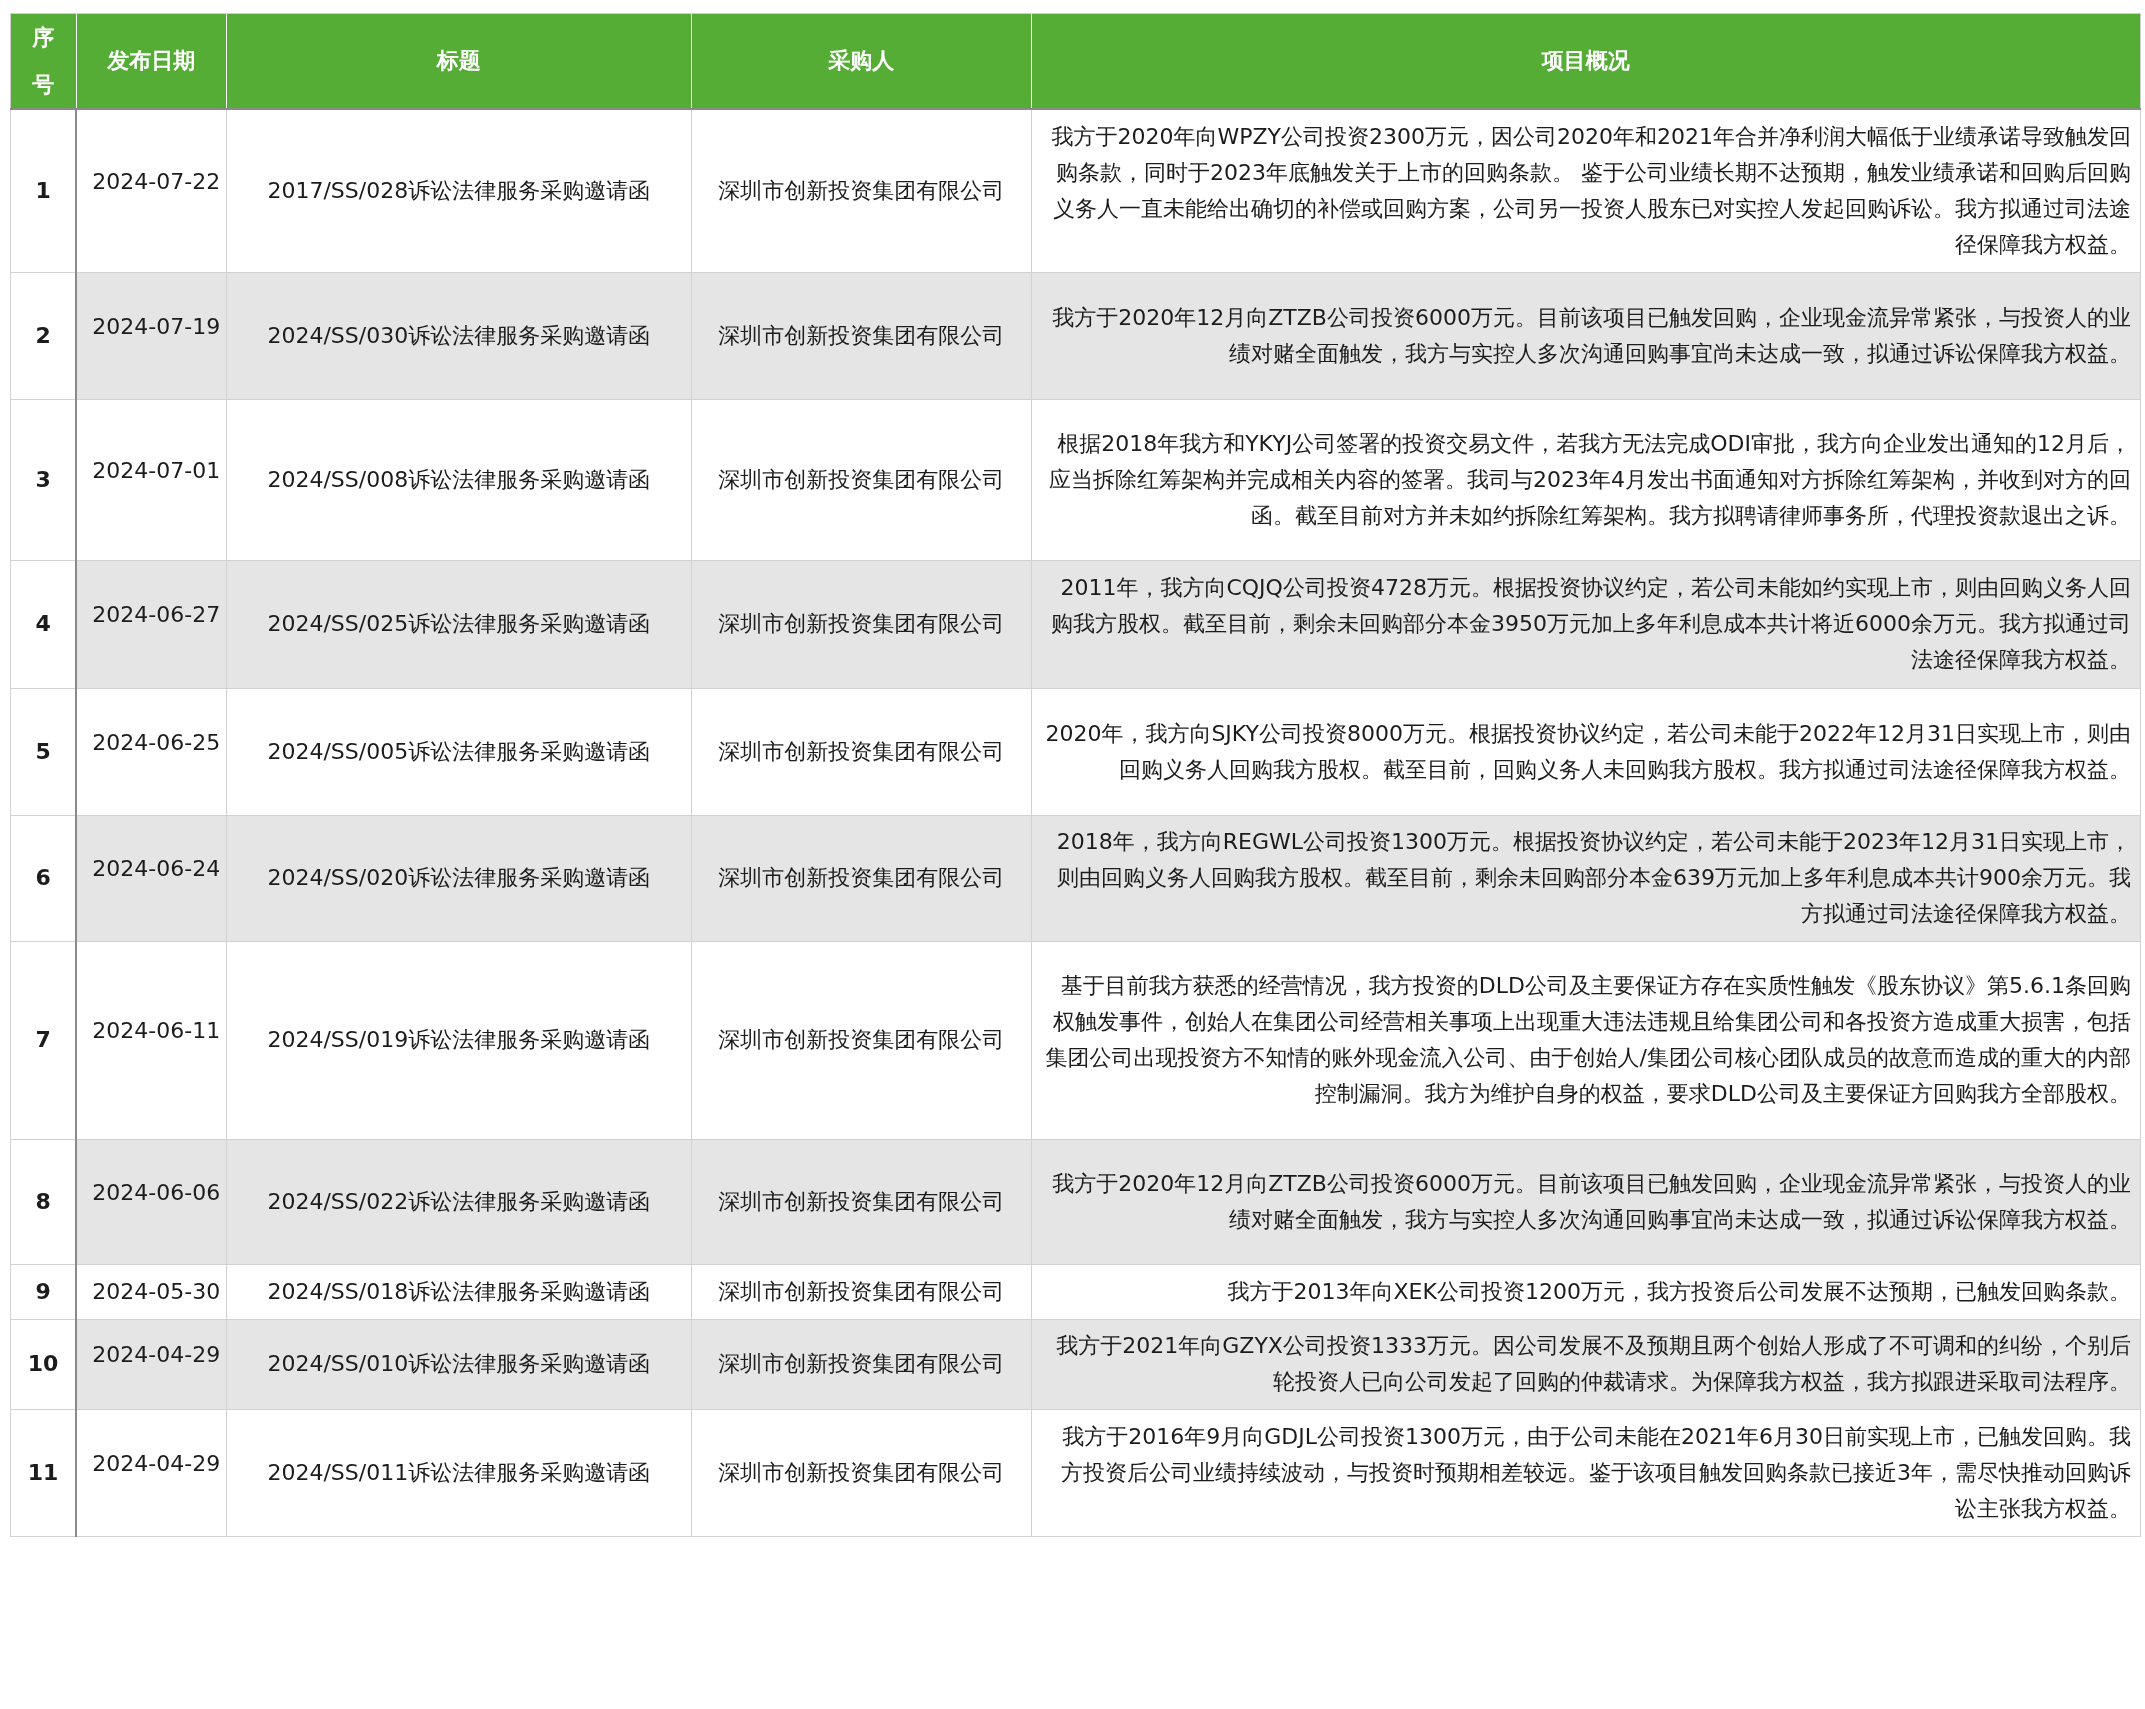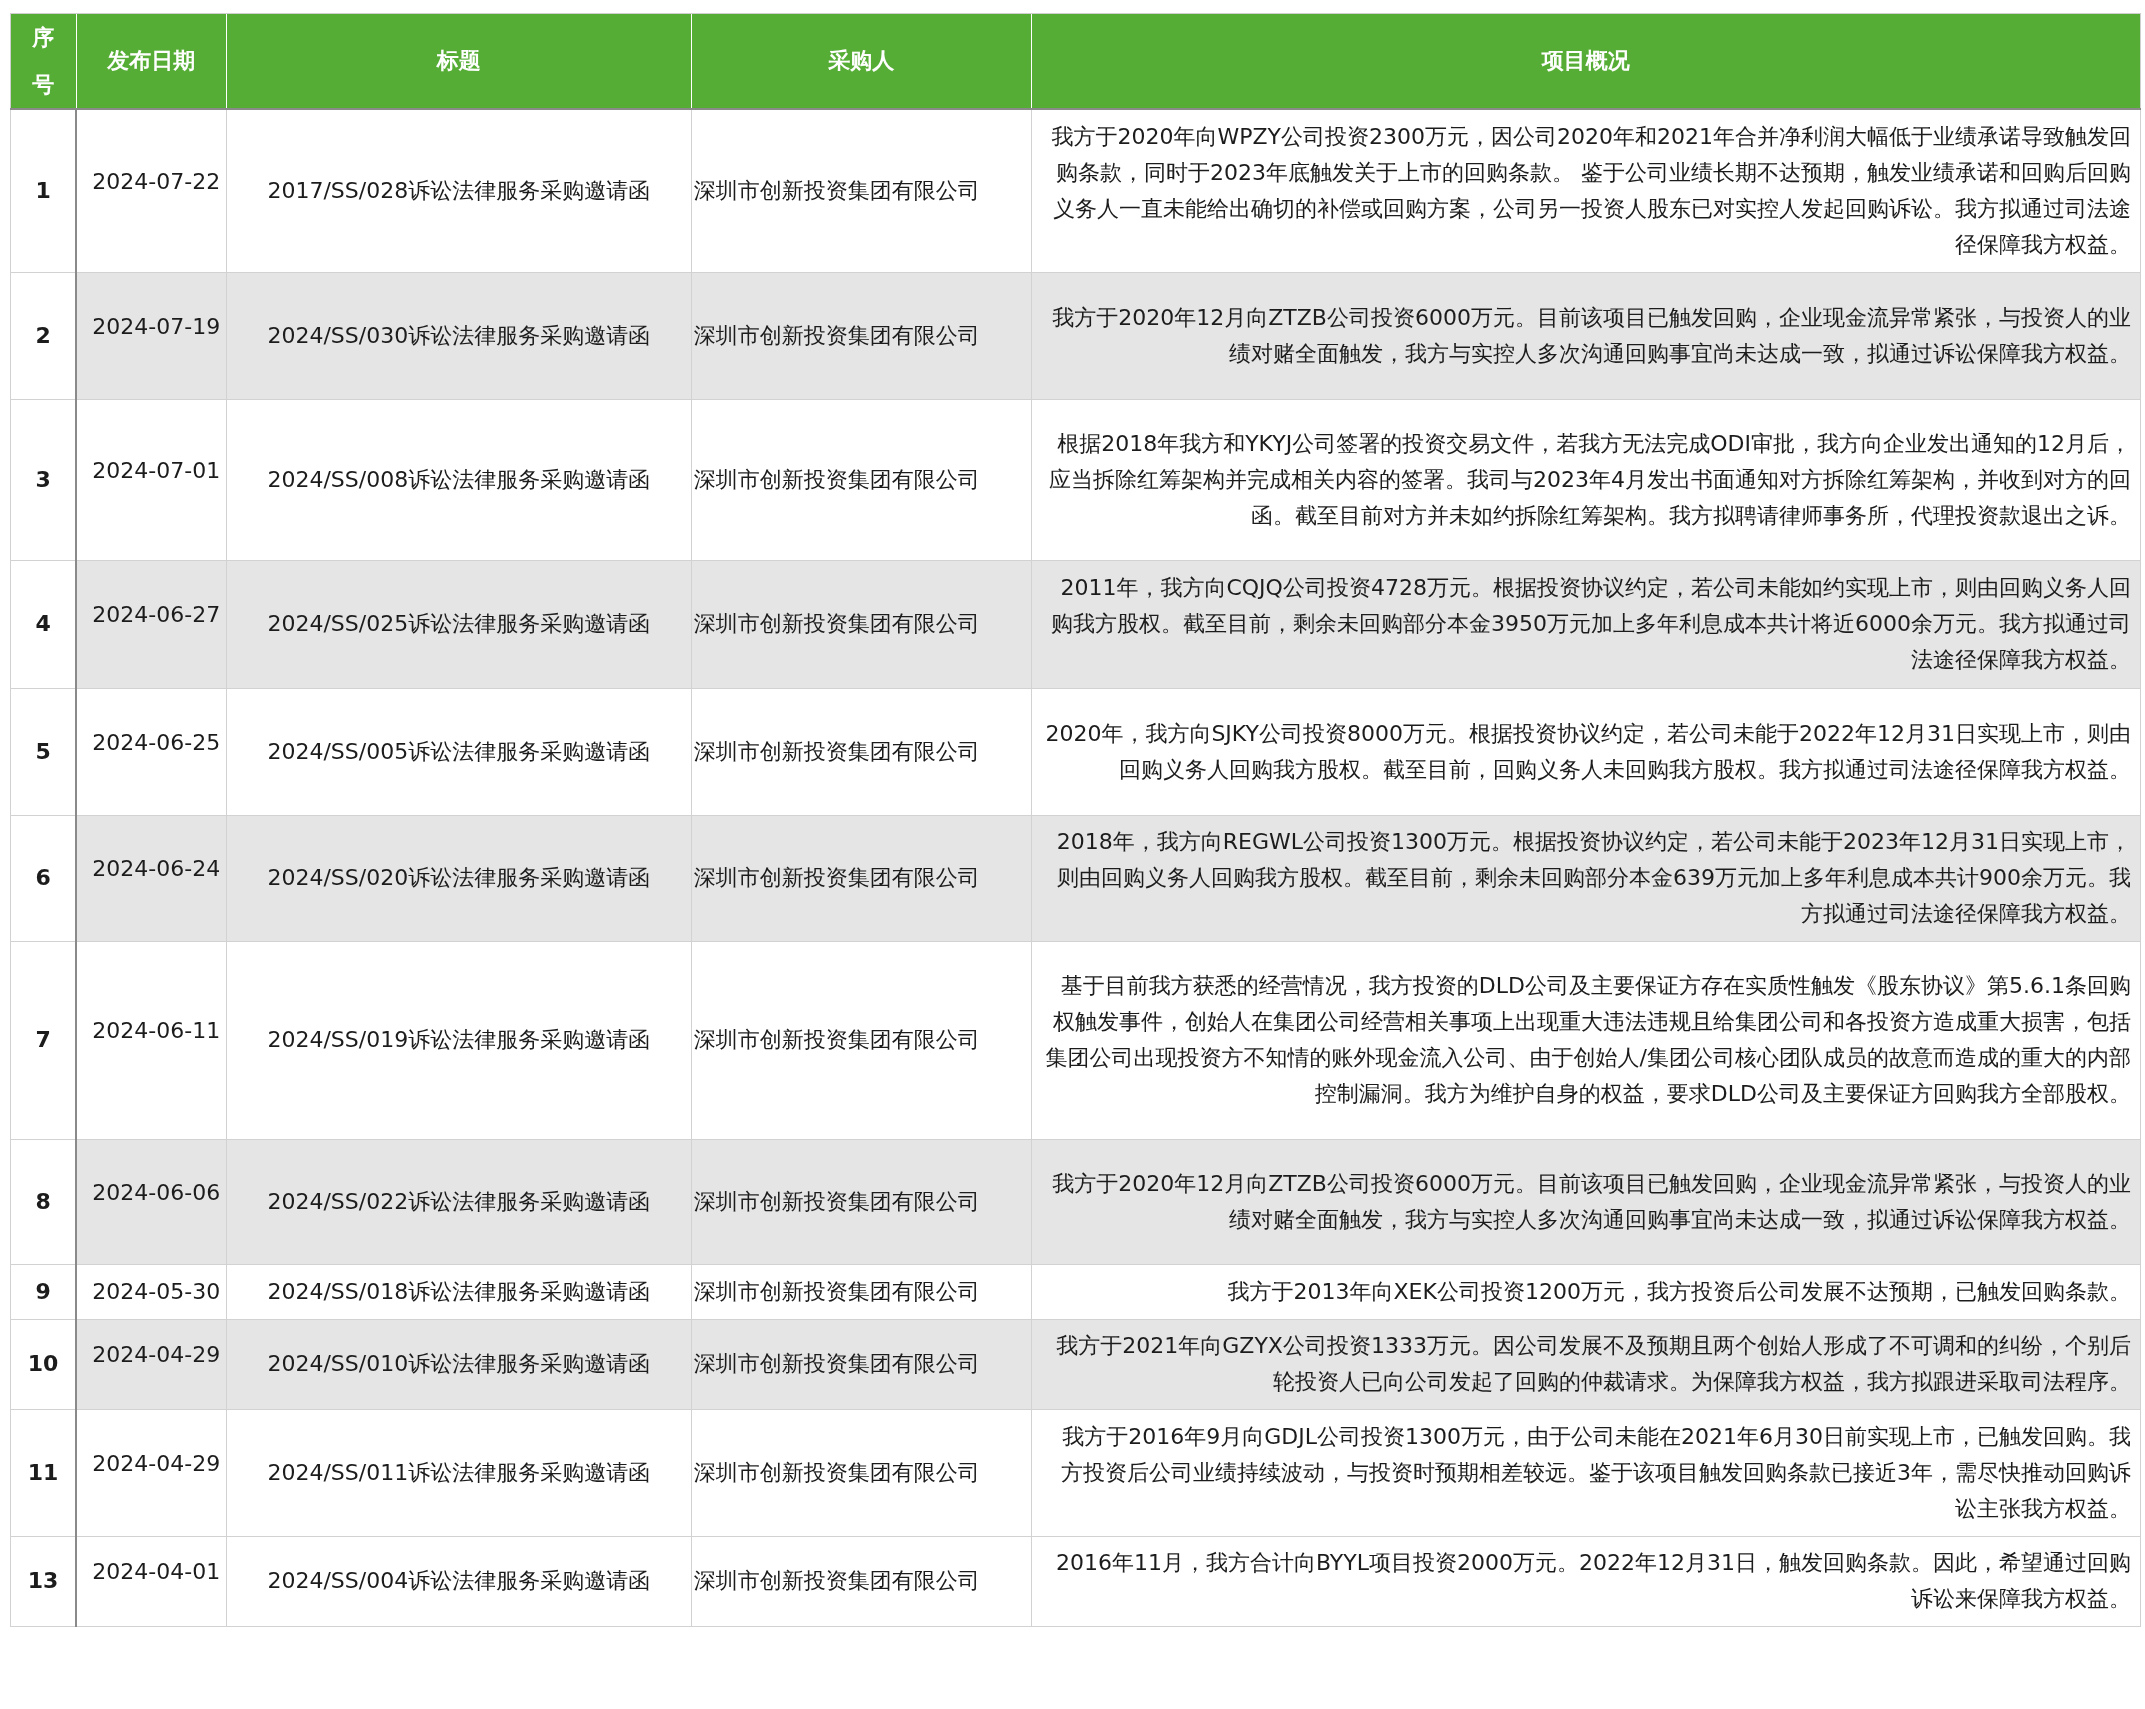--- a/index.html
+++ b/index.html
@@ -60,21 +60,21 @@
   tbody tr.even td { background: #e5e5e5; }
   tbody tr td.seq {
     background: #ffffff !important;
     text-align: center;
     font-weight: bold;
     border-right: 2.7px solid #8a8a8a;
     padding: 0;
   }
   tbody td.date { text-align: center; padding: 0 15px; white-space: nowrap; }
   tbody td.title { text-align: center; white-space: nowrap; }
-  tbody td.buyer { white-space: nowrap; padding: 0 2px; }
+  tbody td.buyer { text-align: center; white-space: nowrap; padding: 0 18px; }
   tbody td.summary { text-align: right; }
   .date-inner { position: relative; top: -8.9px; }
   tr.r1 { height: 163px; } tr.r2 { height: 127px; } tr.r3 { height: 161px; }
   tr.r4 { height: 128px; } tr.r5 { height: 127px; } tr.r6 { height: 126px; }
   tr.r7 { height: 198px; } tr.r8 { height: 125px; } tr.r9 { height: 55px; }
   tr.r10 { height: 90px; } tr.r11 { height: 127px; } tr.r12 { height: 90px; }
   tr.r13 { height: 90px; }
 </style>
 </head>
 <body>
@@ -168,23 +168,16 @@
         <td class="buyer">深圳市创新投资集团有限公司</td>
         <td class="summary">我方于2021年向GZYX公司投资1333万元。因公司发展不及预期且两个创始人形成了不可调和的纠纷，个别后轮投资人已向公司发起了回购的仲裁请求。为保障我方权益，我方拟跟进采取司法程序。</td>
       </tr>
       <tr class="r11 odd">
         <td class="seq">11</td>
         <td class="date"><span class="date-inner">2024-04-29</span></td>
         <td class="title">2024/SS/011诉讼法律服务采购邀请函</td>
         <td class="buyer">深圳市创新投资集团有限公司</td>
         <td class="summary">我方于2016年9月向GDJL公司投资1300万元，由于公司未能在2021年6月30日前实现上市，已触发回购。我方投资后公司业绩持续波动，与投资时预期相差较远。鉴于该项目触发回购条款已接近3年，需尽快推动回购诉讼主张我方权益。</td>
       </tr>
-      <tr class="r13 odd">
-        <td class="seq">13</td>
-        <td class="date"><span class="date-inner">2024-04-01</span></td>
-        <td class="title">2024/SS/004诉讼法律服务采购邀请函</td>
-        <td class="buyer">深圳市创新投资集团有限公司</td>
-        <td class="summary">2016年11月，我方合计向BYYL项目投资2000万元。2022年12月31日，触发回购条款。因此，希望通过回购诉讼来保障我方权益。</td>
-      </tr>
     </tbody>
   </table>
 </div>
 
 
 </body></html>

